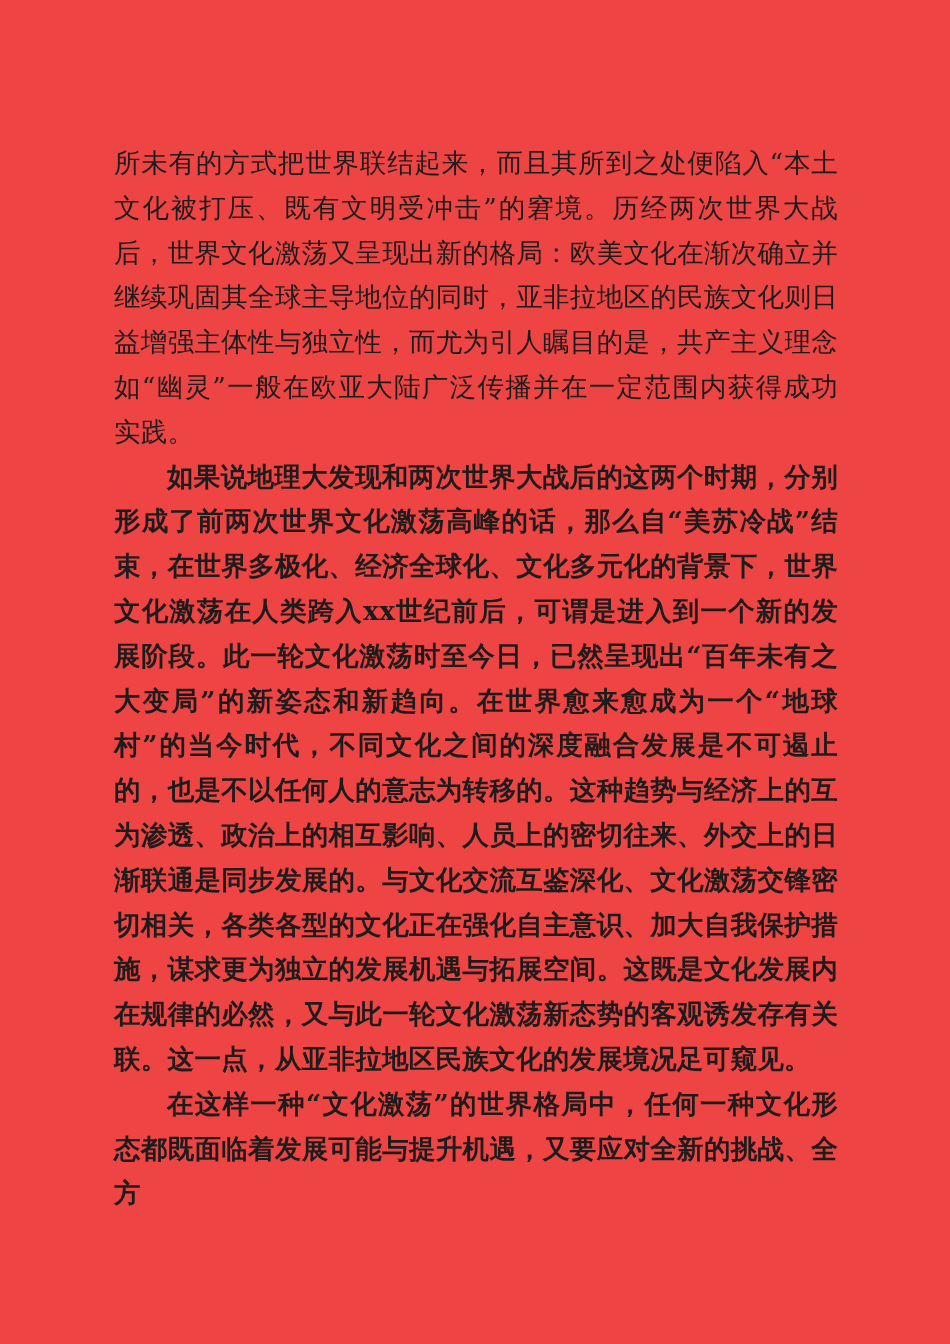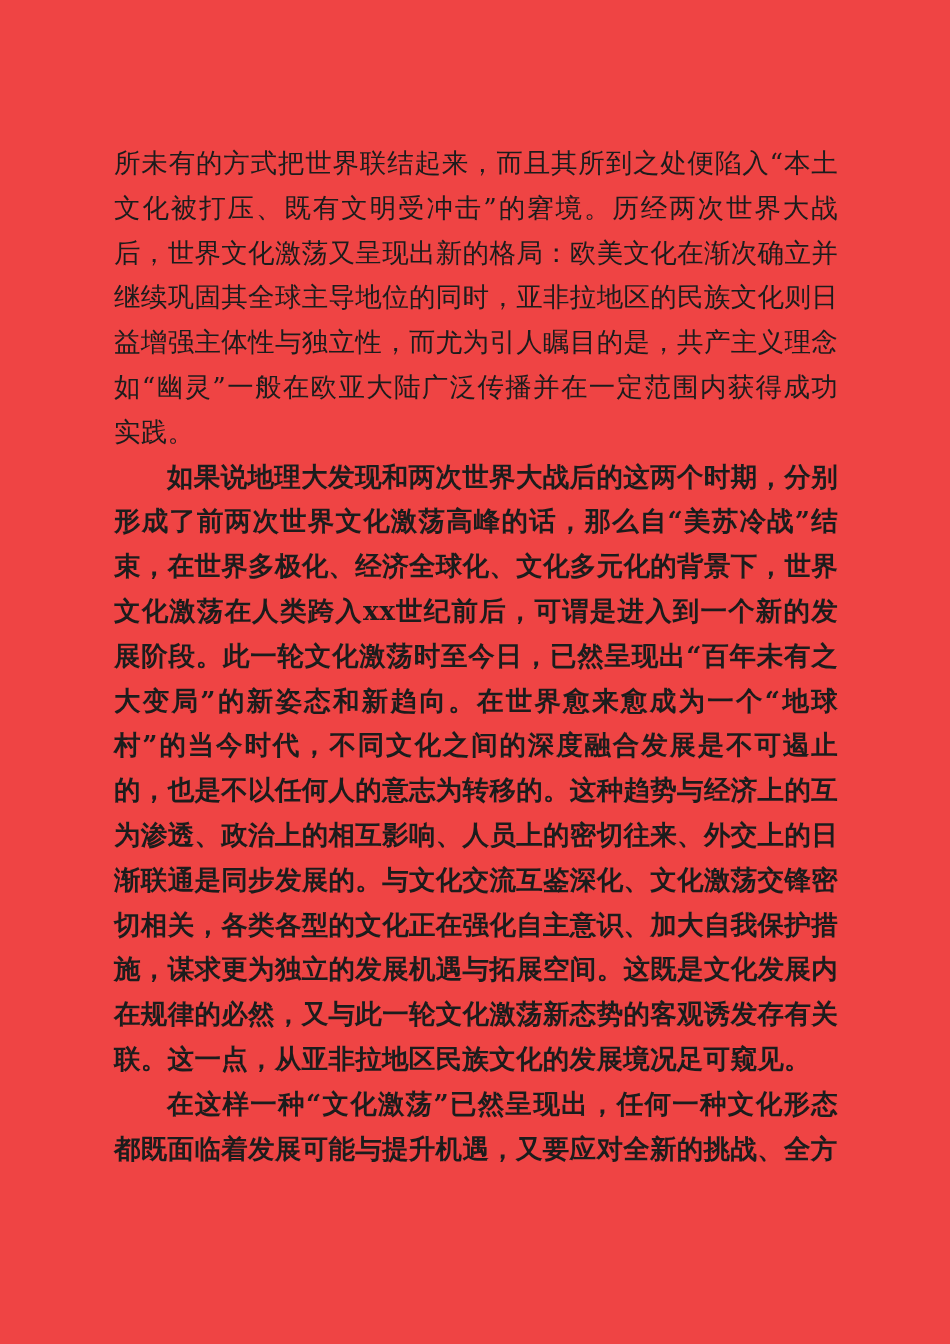--- a/index.html
+++ b/index.html
@@ -36,15 +36,15 @@
     font-weight: bold;
   }
 </style>
 </head>
 <body>
 
 <div class="page">
   <div class="doc-body">
     <p class="para">所未有的方式把世界联结起来，而且其所到之处便陷入“本土文化被打压、既有文明受冲击”的窘境。历经两次世界大战后，世界文化激荡又呈现出新的格局：欧美文化在渐次确立并继续巩固其全球主导地位的同时，亚非拉地区的民族文化则日益增强主体性与独立性，而尤为引人瞩目的是，共产主义理念如“幽灵”一般在欧亚大陆广泛传播并在一定范围内获得成功实践。</p>
     <p class="para indent">如果说地理大发现和两次世界大战后的这两个时期，分别形成了前两次世界文化激荡高峰的话，那么自“美苏冷战”结束，在世界多极化、经济全球化、文化多元化的背景下，世界文化激荡在人类跨入xx世纪前后，可谓是进入到一个新的发展阶段。此一轮文化激荡时至今日，已然呈现出“百年未有之大变局”的新姿态和新趋向。在世界愈来愈成为一个“地球村”的当今时代，不同文化之间的深度融合发展是不可遏止的，也是不以任何人的意志为转移的。这种趋势与经济上的互为渗透、政治上的相互影响、人员上的密切往来、外交上的日渐联通是同步发展的。与文化交流互鉴深化、文化激荡交锋密切相关，各类各型的文化正在强化自主意识、加大自我保护措施，谋求更为独立的发展机遇与拓展空间。这既是文化发展内在规律的必然，又与此一轮文化激荡新态势的客观诱发存有关联。这一点，从亚非拉地区民族文化的发展境况足可窥见。</p>
-    <p class="para indent">在这样一种“文化激荡”已然呈现出，任何一种文化形态都既面临着发展可能与提升机遇，又要应对全新的挑战、全方</p>
+    <p class="para indent">在这样一种“文化激荡”的世界格局中，任何一种文化形态都既面临着发展可能与提升机遇，又要应对全新的挑战、全方</p>
   </div>
 </div>
 
 </body></html>

